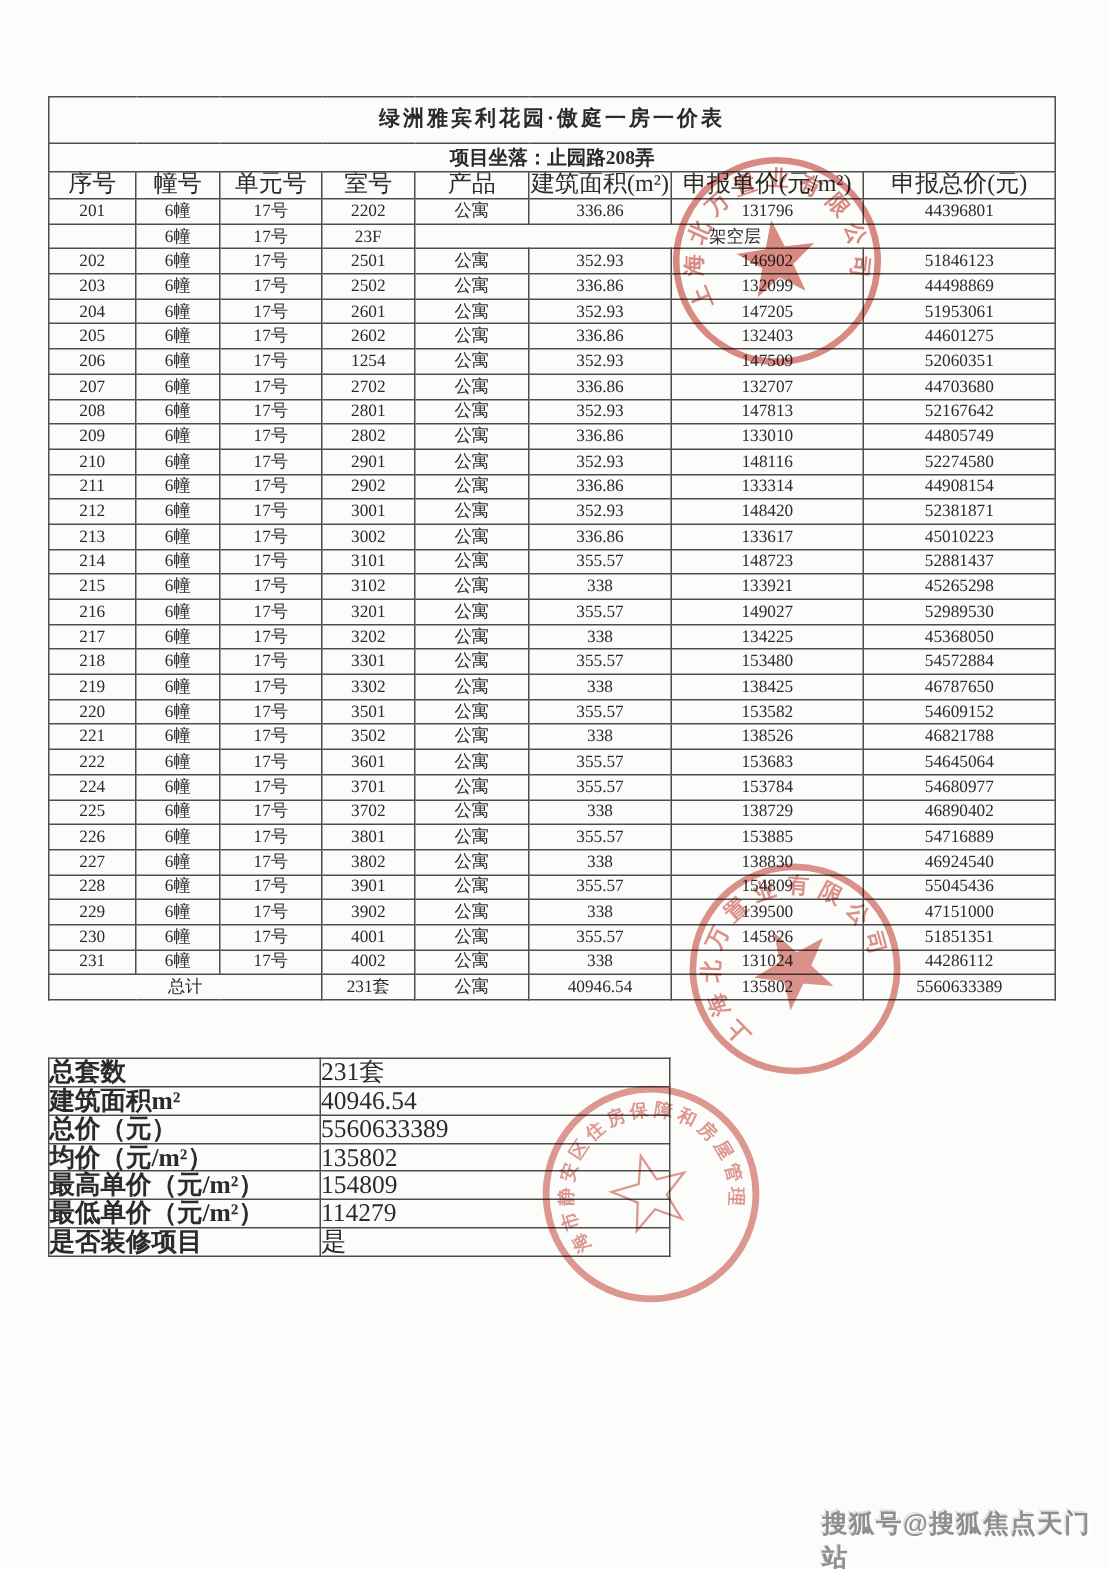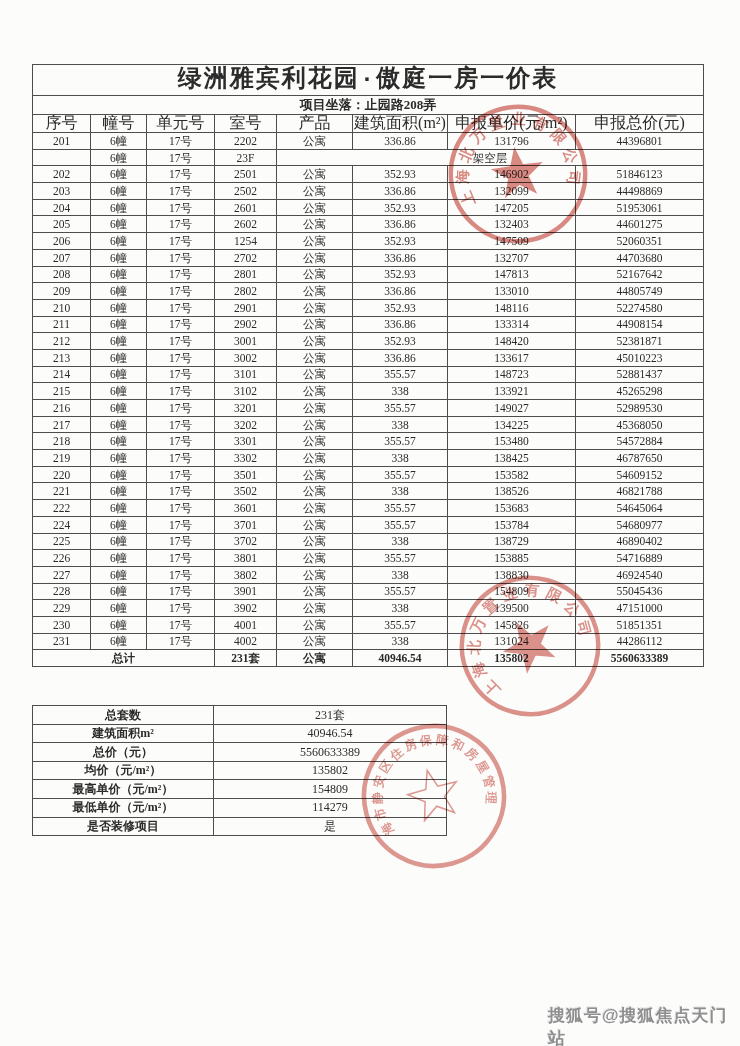--- a/index.html
+++ b/index.html
@@ -1,27 +1,27 @@
 <!DOCTYPE html>
 <html><head>
 <meta charset="utf-8">
 <style>
   html,body{margin:0;padding:0;}
   .page{position:relative;width:740px;height:1046px;background:#fcfcfa;overflow:hidden;
         font-family:"Liberation Serif","DejaVu Serif",serif;color:#2b2b2b;}
   .mt{position:absolute;left:32px;top:64px;width:671px;border-collapse:collapse;table-layout:fixed;}
   .mt td{border:1px solid #4d4d4d;text-align:center;vertical-align:middle;padding:0;
          font-size:11.5px;height:15.7px;line-height:1.05;white-space:nowrap;overflow:hidden;}
-  .mt td.title{font-size:24px;font-weight:bold;height:30px;letter-spacing:2px;font-family:Liberation Mono, monospace;}
+  .mt td.title{font-size:14px;font-weight:bold;height:30px;letter-spacing:2px;}
   .mt td.subtitle{font-size:13px;font-weight:bold;height:18px;}
   #mt-head td{font-size:16px;height:17px;}
-  .mt td.bold{font-weight:bold;}
+  .mt td.bold{font-weight:normal;}
   .st{position:absolute;left:32px;top:705px;width:414px;border-collapse:collapse;table-layout:fixed;}
-  .st td{border:1px solid #4d4d4d;text-align:center;vertical-align:middle;padding:0;
-         font-size:12px;height:17.6px;line-height:1.05;white-space:nowrap;}
+  .st td{border:1px solid #4d4d4d;text-align:left;vertical-align:middle;padding:0;
+         font-size:17px;height:17.6px;line-height:1.05;white-space:nowrap;}
   .st td.lbl{font-weight:bold;}
   .stamp{position:absolute;mix-blend-mode:multiply;font-family:"Liberation Serif","DejaVu Serif",serif;}
   .watermark{position:absolute;left:548px;top:1004px;font-family:"Liberation Sans","DejaVu Sans",sans-serif;
              font-weight:bold;font-size:17px;color:#8f8f8f;letter-spacing:1px;
              text-shadow:1px 1px 0 #ffffff,-1px -1px 0 #e2e2e2,2px 2px 1px rgba(255,255,255,.8);}
 </style>
 </head>
 <body>
 
 <div class="page">

